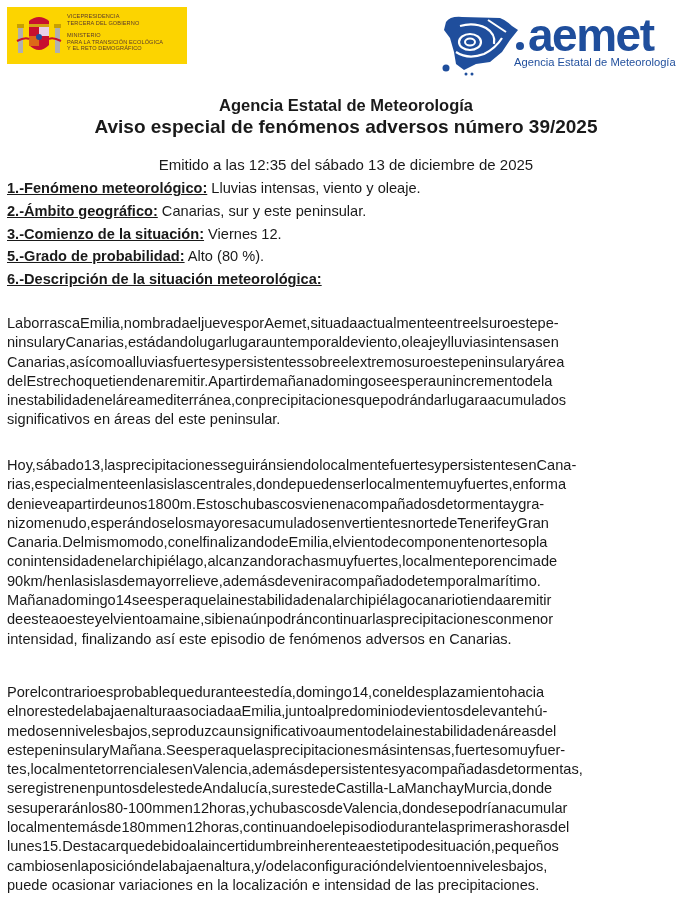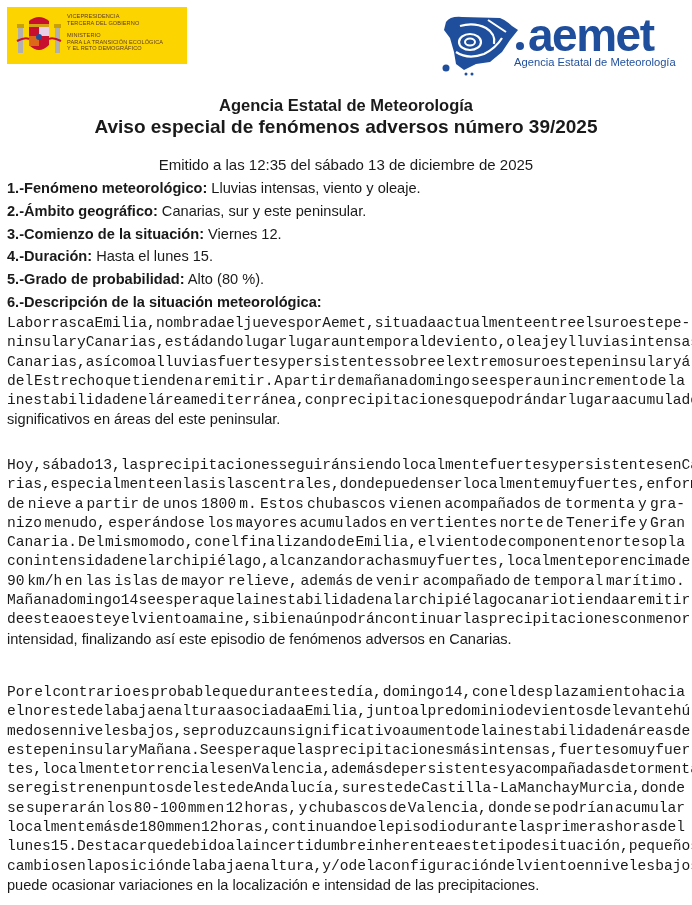--- a/index.html
+++ b/index.html
@@ -11,23 +11,23 @@
   .gov-text .gap { height: 6px; }
   .aemet-logo { position: absolute; left: 440px; top: 12px; width: 248px; height: 66px; }
   .aemet-word { position: absolute; left: 88px; top: -4px; font-size: 46px; font-weight: bold; color: #1f4e9c; letter-spacing: -1.5px; }
   .aemet-sub { position: absolute; left: 74px; top: 44px; font-size: 11.2px; color: #1f4e9c; white-space: nowrap; }
   .titles { position: absolute; top: 94px; left: 0; width: 692px; text-align: center; }
   .t1 { font-size: 16.5px; font-weight: bold; line-height: 22px; }
   .t2 { font-size: 19px; font-weight: bold; line-height: 22px; }
   .t3 { font-size: 15px; line-height: 22px; margin-top: 16px; }
   .items { position: absolute; top: 177px; left: 7px; width: 678px; font-size: 14.6px; }
   .item { line-height: 22.8px; white-space: nowrap; }
-  .item b { font-weight: bold; }
+  .item b { font-weight: bold; text-decoration: underline; }
   .para { position: absolute; left: 7px; width: 678px; font-size: 14.6px; line-height: 19.3px; }
-  .just { display: flex; justify-content: space-between; font-family: Liberation Mono, monospace; }
+  .just { display: flex; justify-content: flex-start; }
 </style>
 </head>
 <body>
 
 <div class="header">
   <div class="gov-logo">
     <svg class="gov-crest" viewBox="0 0 48 46">
       <rect x="3" y="14" width="5" height="26" fill="#b0b0b0"></rect>
       <rect x="40" y="14" width="5" height="26" fill="#b0b0b0"></rect>
       <rect x="2" y="11" width="7" height="4" fill="#c8a000"></rect>
@@ -72,21 +72,20 @@
 <div class="titles">
   <div class="t1">Agencia Estatal de Meteorología</div>
   <div class="t2">Aviso especial de fenómenos adversos número 39/2025</div>
   <div class="t3">Emitido a las 12:35 del sábado 13 de diciembre de 2025</div>
 </div>
 
 <div class="items">
   <div class="item"><b>1.-Fenómeno meteorológico:</b><span> Lluvias intensas, viento y oleaje.</span></div>
   <div class="item"><b>2.-Ámbito geográfico:</b><span> Canarias, sur y este peninsular.</span></div>
   <div class="item"><b>3.-Comienzo de la situación:</b><span> Viernes 12.</span></div>
-  <div class="item"><b>4.-Duración:</b><span> Hasta el lunes 15.</span></div>
   <div class="item"><b>5.-Grado de probabilidad:</b><span> Alto (80 %).</span></div>
   <div class="item"><b>6.-Descripción de la situación meteorológica:</b><span></span></div>
 </div>
 
 <div class="para" style="top:314px;">
     <div class="just">
       <span>La</span>
       <span>borrasca</span>
       <span>Emilia,</span>
       <span>nombrada</span>

